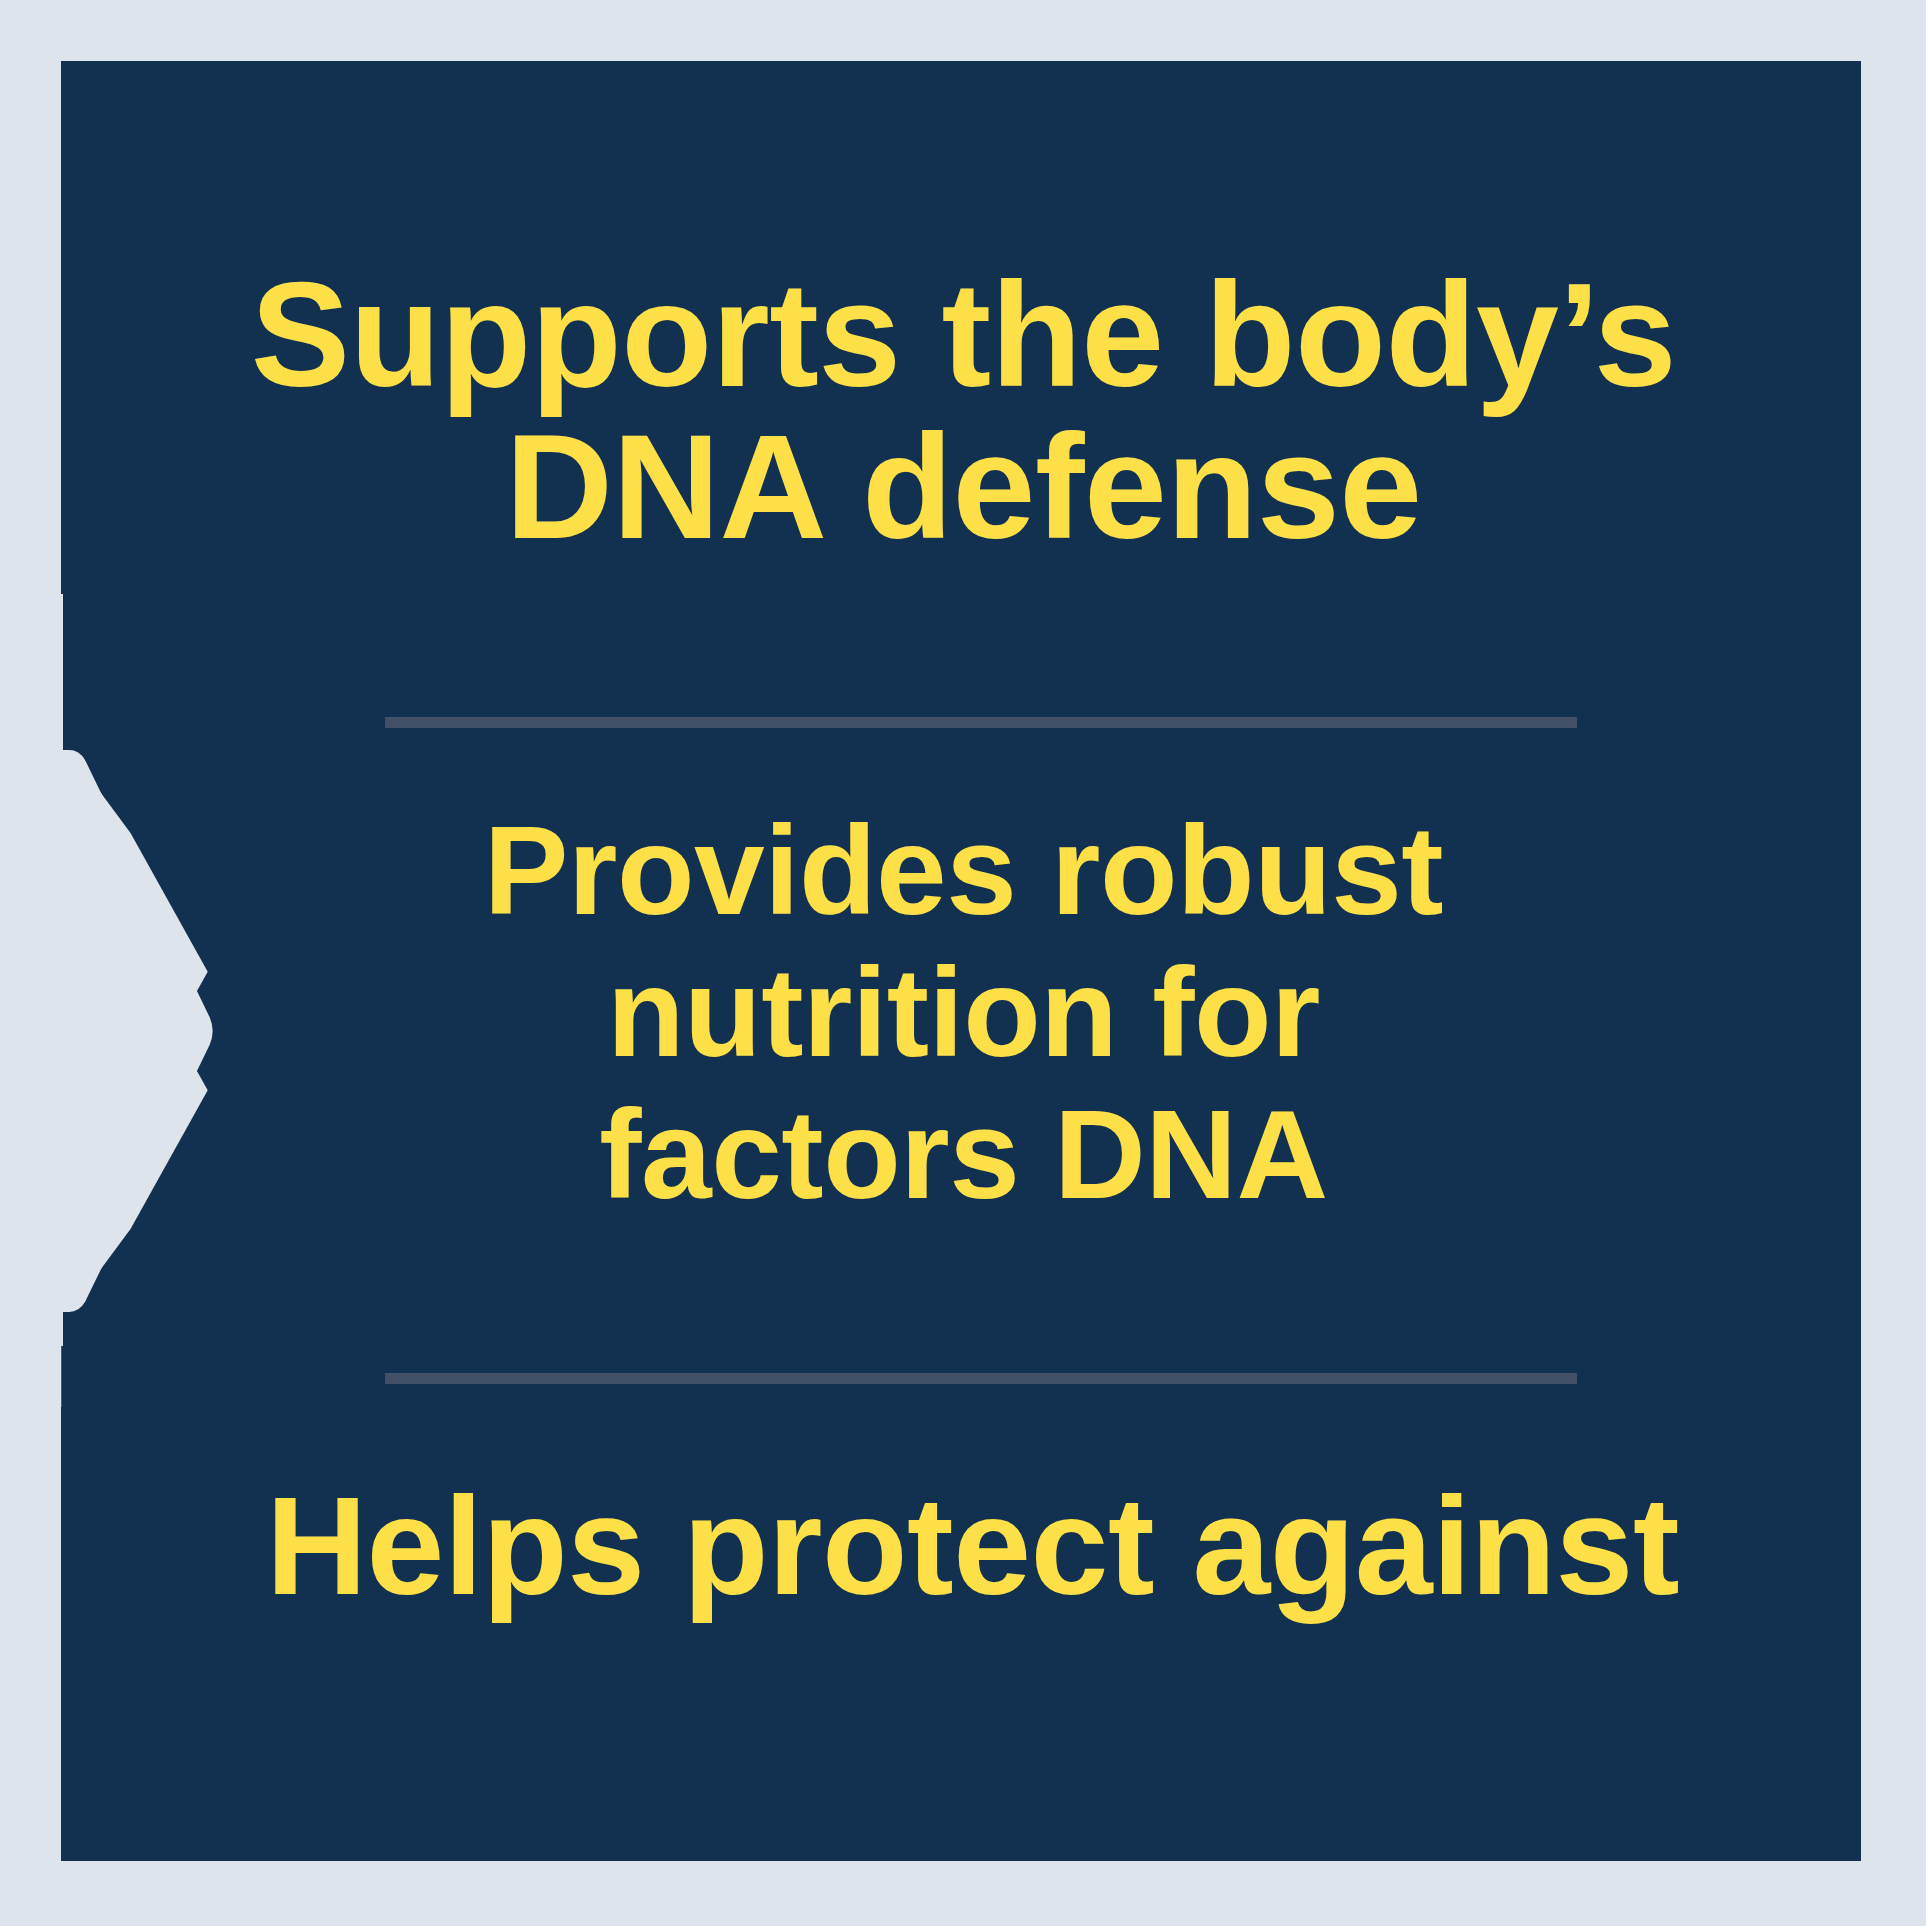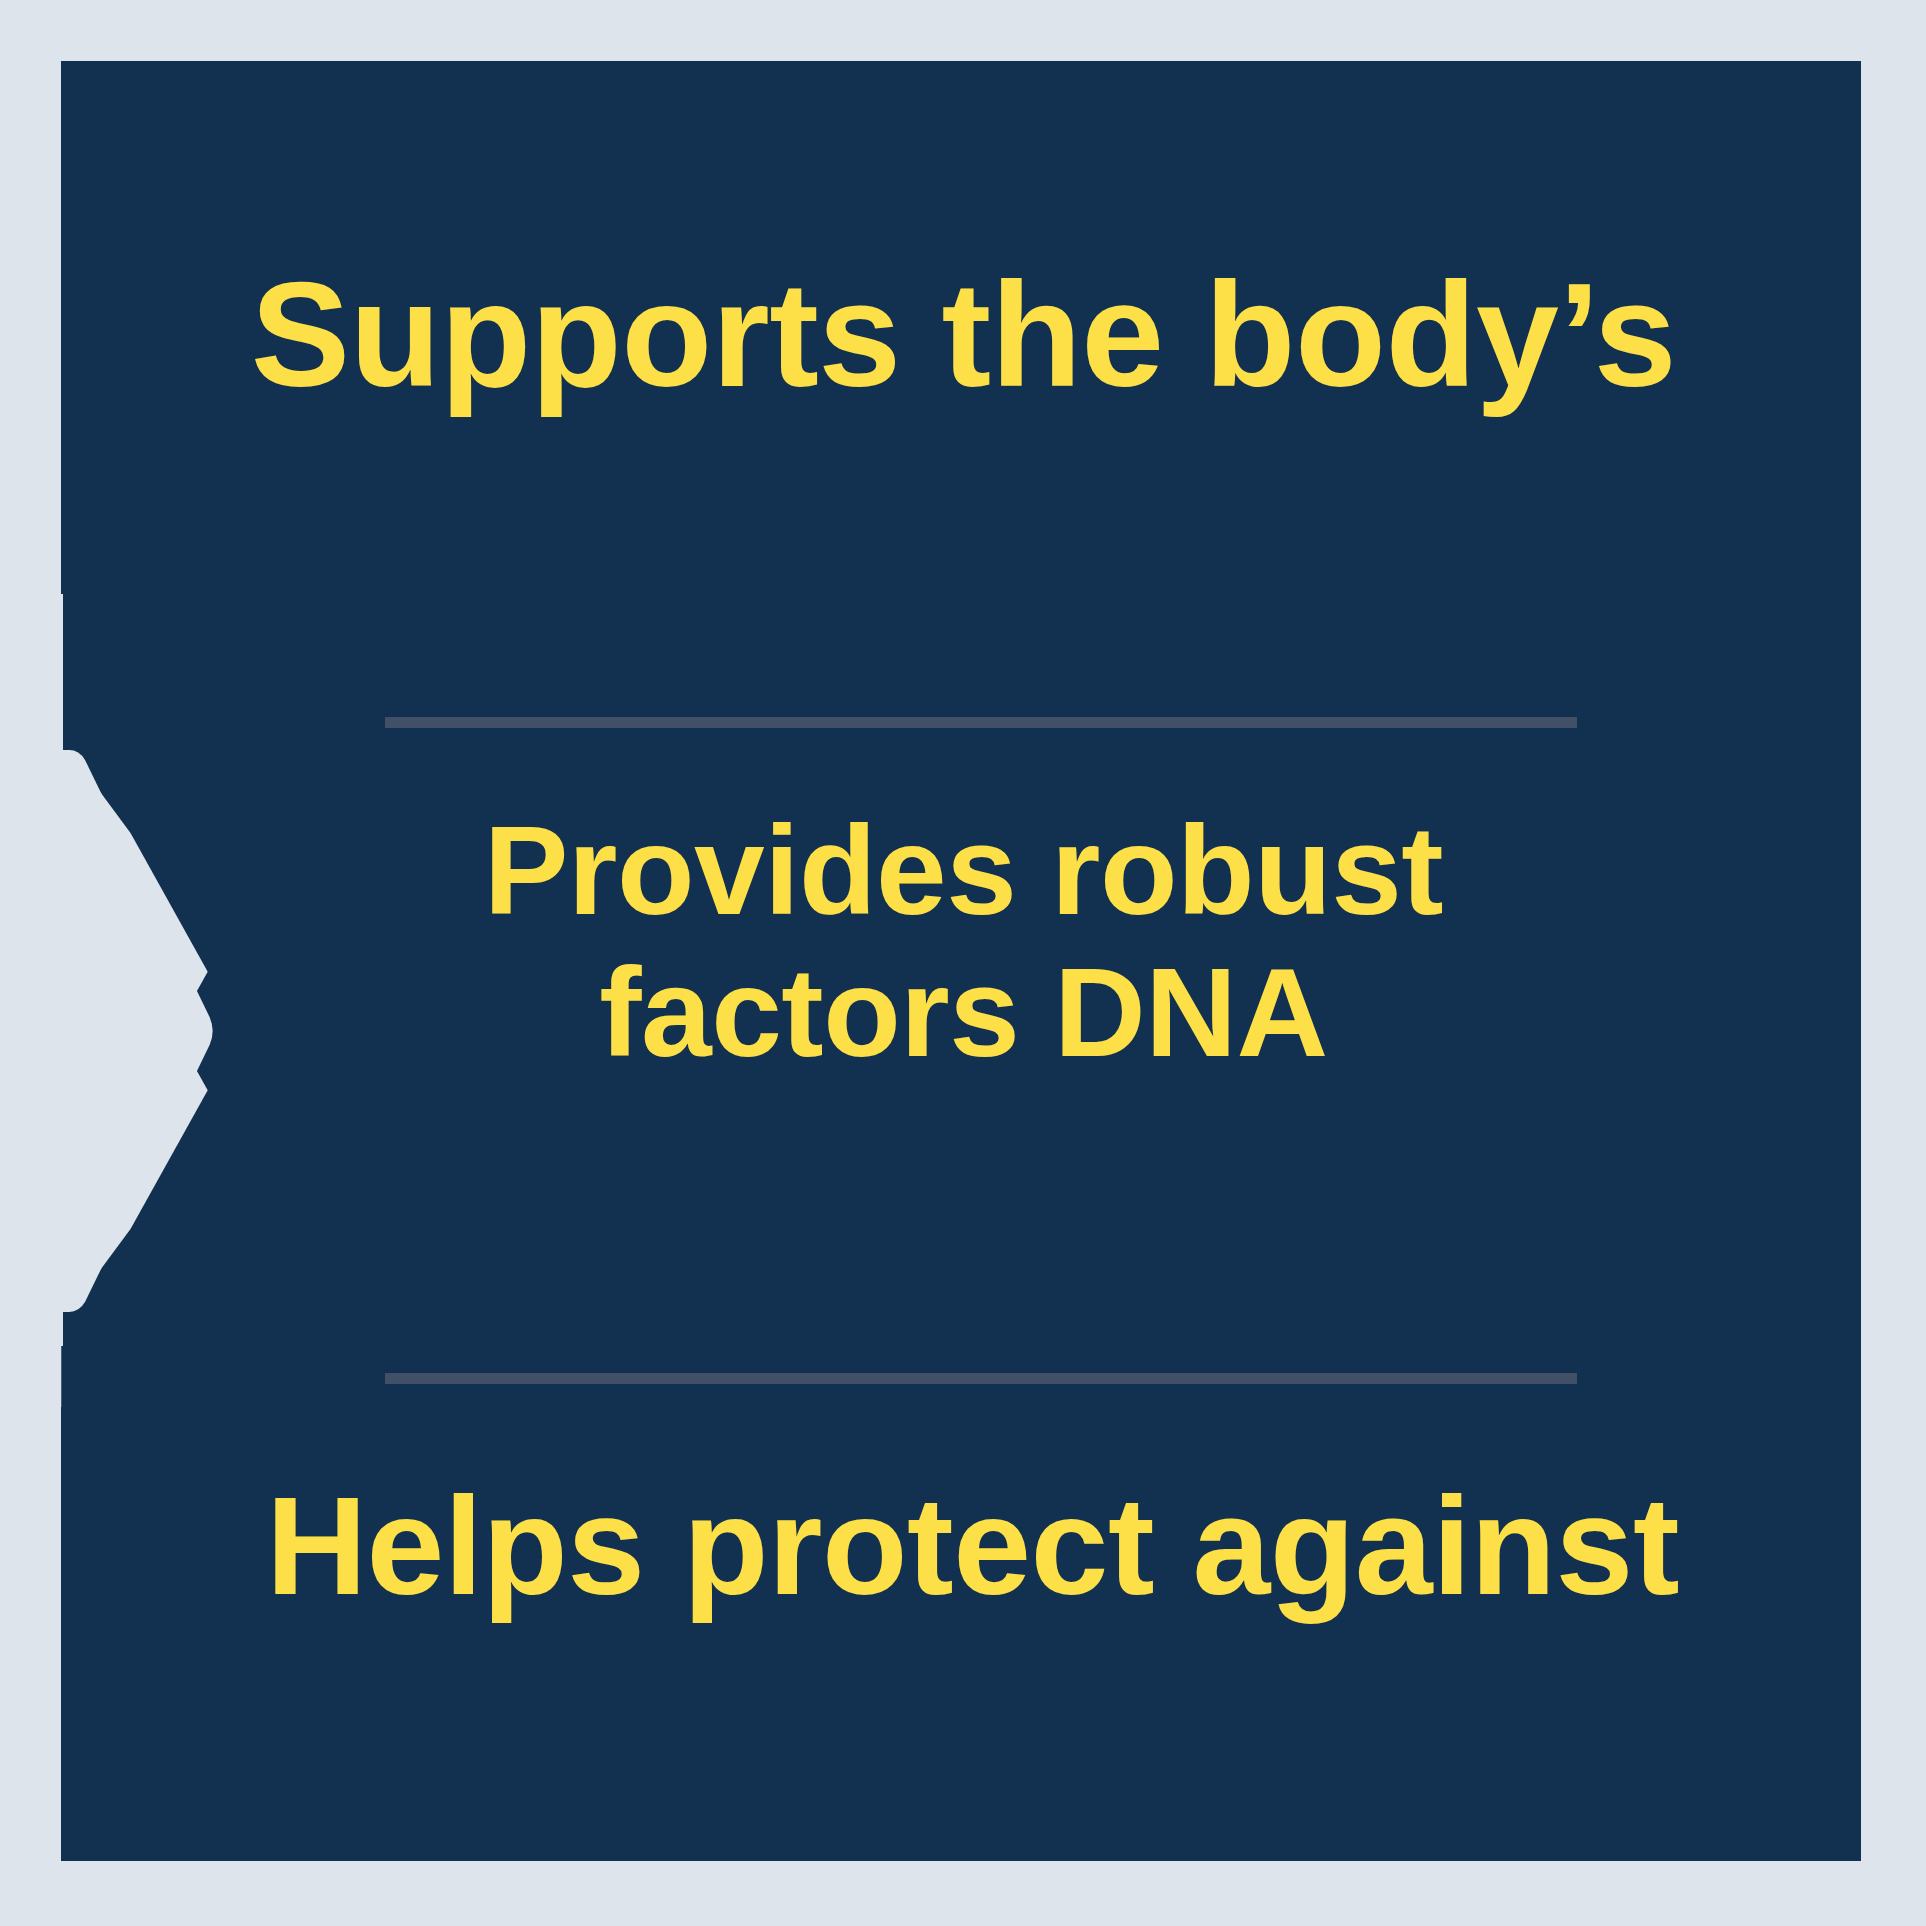--- a/index.html
+++ b/index.html
@@ -85,26 +85,28 @@
 </style>
 </head>
 <body>
 
 <div id="stage">
 
   <div id="panel">
 
     <div class="benefit" id="benefit-1" style="left:-61px;">
       <div>Supports the body’s</div>
+      <div>DNA defense</div>
     </div>
 
     <div class="divider" id="divider-1" style="left:324px;"></div>
 
     <div class="benefit" id="benefit-2" style="left:-61px;">
       <div>Provides robust</div>
+      <div>nutrition for</div>
       <div>factors DNA</div>
     </div>
 
     <div class="divider" id="divider-2" style="left:324px;"></div>
 
     <div class="benefit" id="benefit-3" style="left:-61px;margin-left:9px;">
       <div>Helps protect against</div>
     </div>
 
     <div id="chevron-notch">

